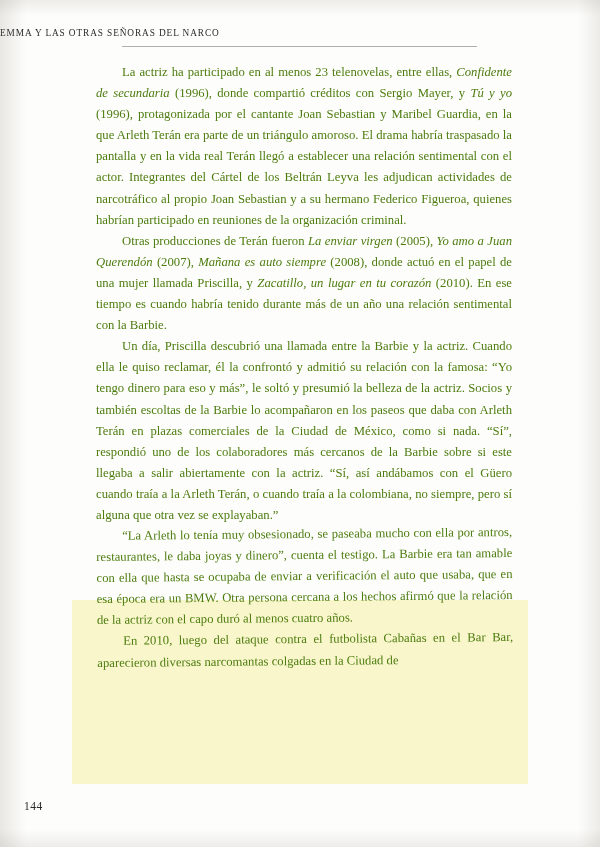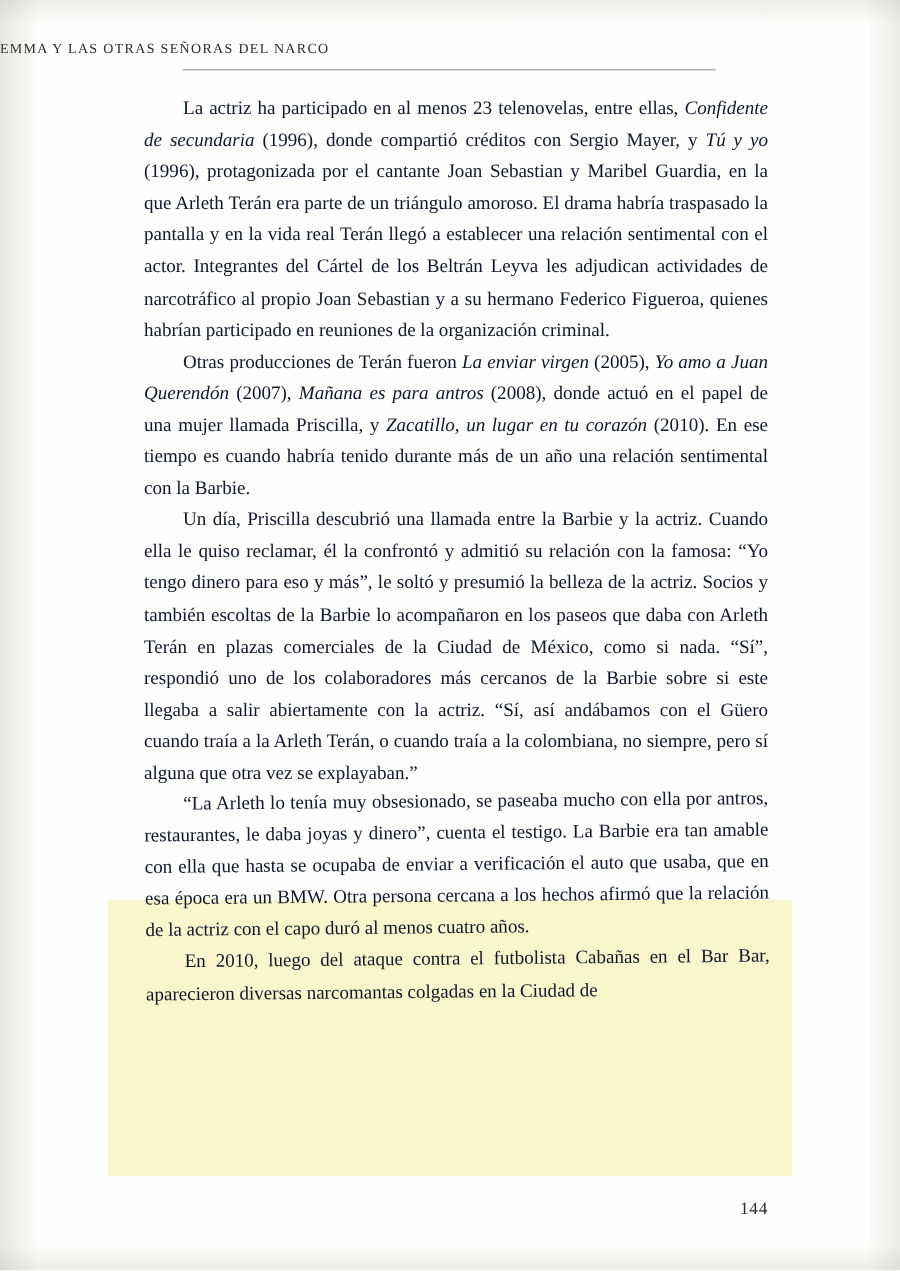--- a/index.html
+++ b/index.html
@@ -51,21 +51,21 @@
     opacity: 0.55;
   }
   .body-text {
     position: absolute;
     top: 62px;
     left: 96px;
     width: 416px;
     font-size: 12.7px;
     line-height: 21.1px;
     text-align: justify;
-    color: #0f172a;
+    color: #4d7c0f;
   }
   .body-text p {
     margin: 0;
     text-indent: 26px;
   }
   .it {
     font-style: italic;
   }
   .highlight-band {
     position: absolute;
@@ -81,21 +81,21 @@
   .skew-block {
     display: block;
     transform: rotate(-0.55deg);
     transform-origin: left top;
   }
   .folio {
     position: absolute;
     top: 800px;
     left: 0;
     width: 488px;
-    text-align: right;
+    text-align: left;
     font-size: 11.5px;
     color: #2a2a2a;
     letter-spacing: 0.5px;
     margin-left: 24px;
   }
   .edge-shadow-left {
     position: absolute;
     left: 0;
     top: 0;
     width: 26px;
@@ -153,21 +153,21 @@
         triángulo amoroso. El drama habría traspasado la pantalla y en la
         vida real Terán llegó a establecer una relación sentimental con el
         actor. Integrantes del Cártel de los Beltrán Leyva les adjudican
         actividades de narcotráfico al propio Joan Sebastian y a su hermano
         Federico Figueroa, quienes habrían participado en reuniones de la
         organización criminal.
       </p>
 
       <p>
         Otras producciones de Terán fueron <span class="it">La enviar virgen</span> (2005), <span class="it">Yo
-        amo a Juan Querendón</span> (2007), <span class="it">Mañana es para antros</span> (2008), donde
+        amo a Juan Querendón</span> (2007), <span class="it">Mañana es auto siempre</span> (2008), donde
         actuó en el papel de una mujer llamada Priscilla, y <span class="it">Zacatillo, un lugar
         en tu corazón</span> (2010). En ese tiempo es cuando habría tenido durante
         más de un año una relación sentimental con la Barbie.
       </p>
 
       <p>
         Un día, Priscilla descubrió una llamada entre la Barbie y la
         actriz. Cuando ella le quiso reclamar, él la confrontó y admitió su
         relación con la famosa: “Yo tengo dinero para eso y más”, le soltó
         y presumió la belleza de la actriz. Socios y también escoltas de la

